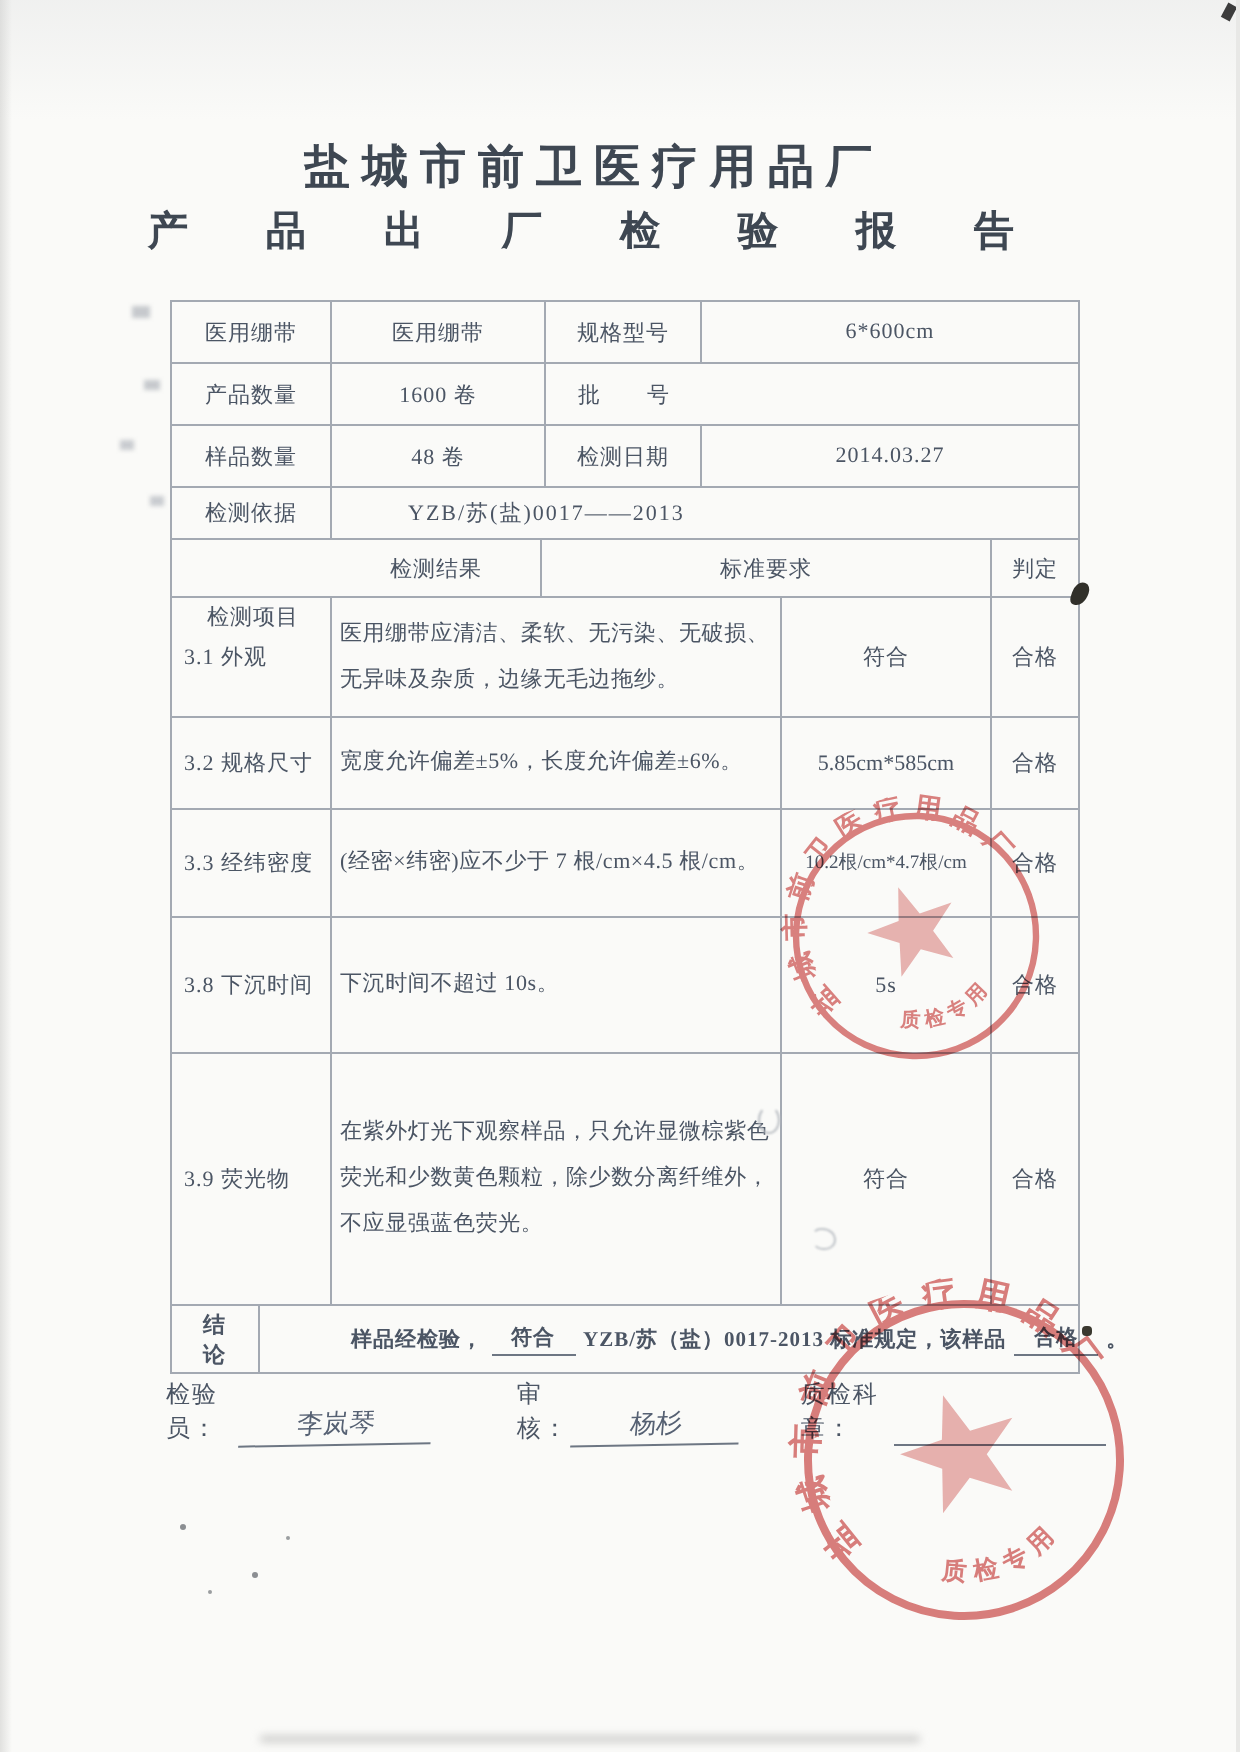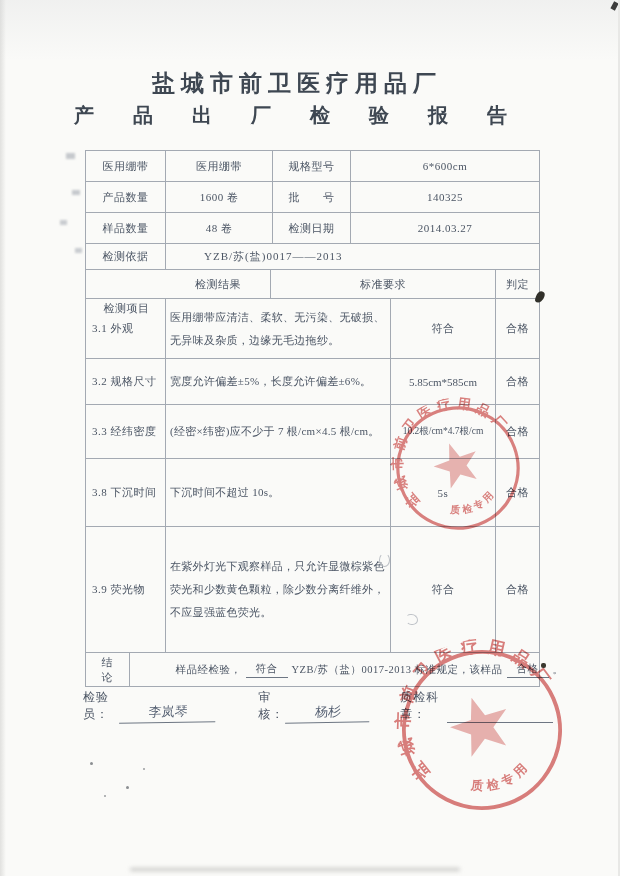--- a/index.html
+++ b/index.html
@@ -100,21 +100,20 @@
     <div class="trow r-info">
       <div class="tcell c-lab">医用绷带</div>
       <div class="tcell c-v1">医用绷带</div>
       <div class="tcell c-l2">规格型号</div>
       <div class="tcell c-v2">6*600cm</div>
     </div>
     <div class="trow r-info">
       <div class="tcell c-lab">产品数量</div>
       <div class="tcell c-v1">1600 卷</div>
       <div class="tcell c-l2">批　　号</div>
-      <div class="tcell c-v2">140325</div>
     </div>
     <div class="trow r-info">
       <div class="tcell c-lab">样品数量</div>
       <div class="tcell c-v1">48 卷</div>
       <div class="tcell c-l2">检测日期</div>
       <div class="tcell c-v2">2014.03.27</div>
     </div>
 
     <div class="trow r-basis">
       <div class="tcell c-lab">检测依据</div>
@@ -152,21 +151,21 @@
       <div class="tcell c-res">5s</div>
       <div class="tcell c-jdg">合格</div>
     </div>
     <div class="trow" style="height:126px;">
       <div class="tcell c-item">3.9 荧光物</div>
       <div class="tcell c-std left std-text">在紫外灯光下观察样品，只允许显微棕紫色荧光和少数黄色颗粒，除少数分离纤维外，不应显强蓝色荧光。</div>
       <div class="tcell c-res">符合</div>
       <div class="tcell c-jdg">合格</div>
     </div>
 
-    <div class="trow" style="height:33px;">
+    <div class="trow" style="height:33px;font-weight:bold;">
       <div class="tcell c-lab">结　　论</div>
       <div class="tcell concl-cell">
         <span>样品经检验，</span>
         <span class="blank">符合</span>
         <span>YZB/苏（盐）0017-2013 标准规定，该样品</span>
         <span class="blank">合格</span>
         <span>。</span>
       </div>
     </div>
   </div>

